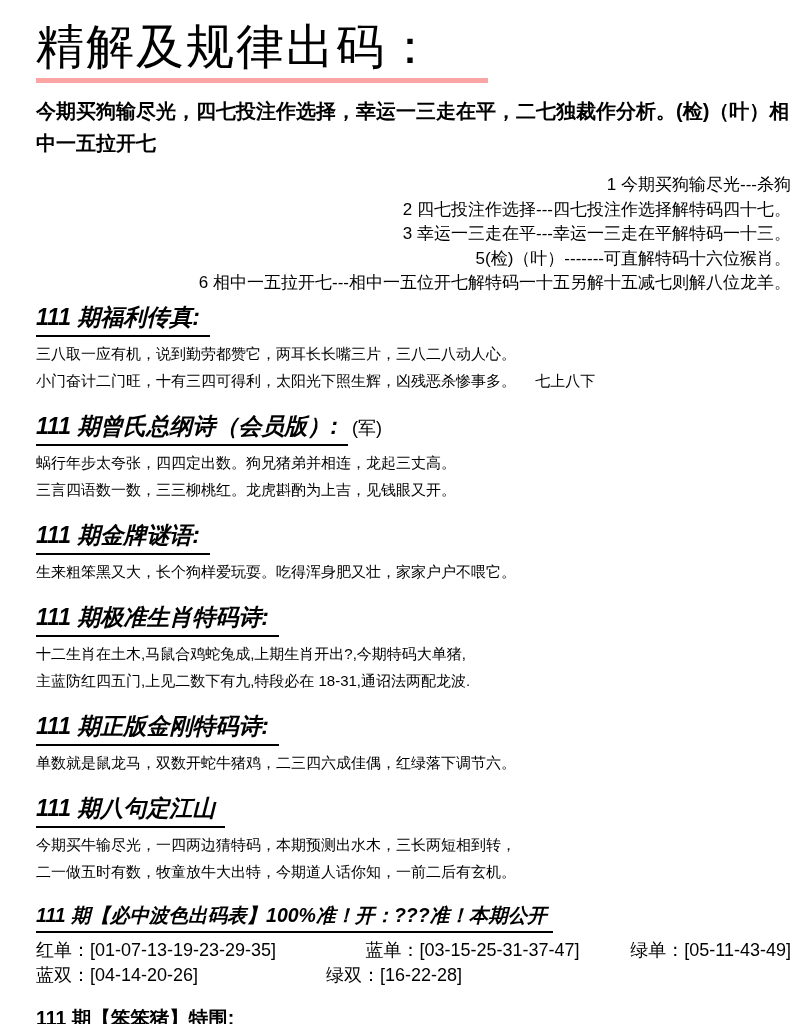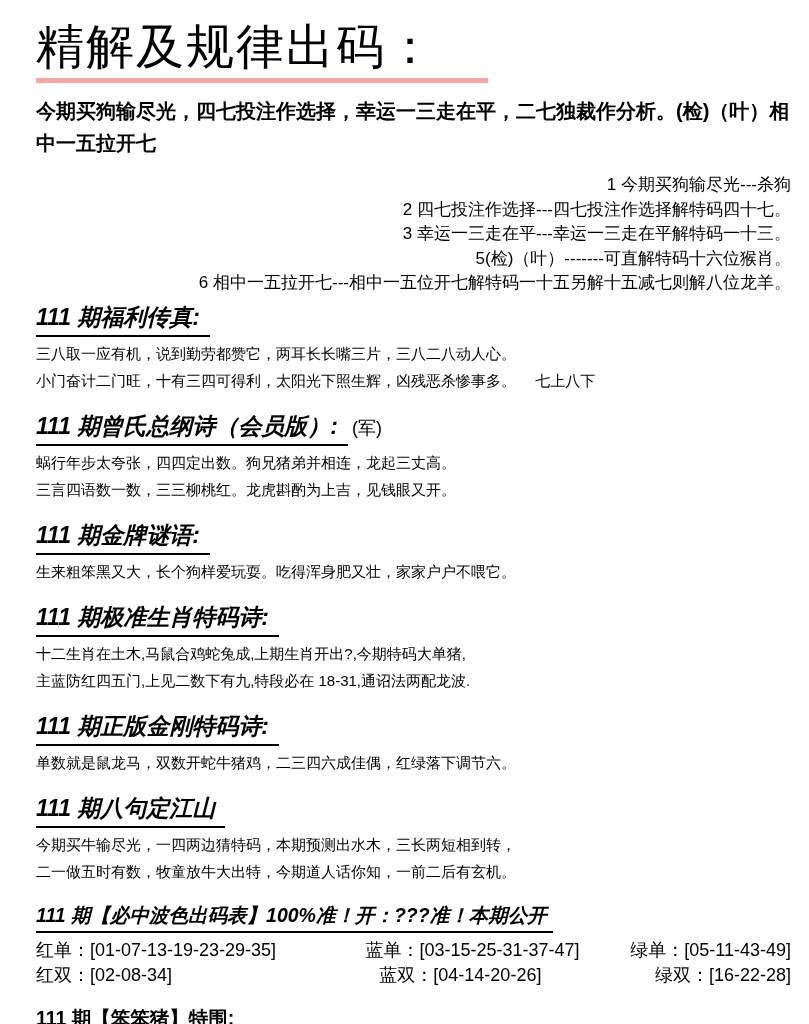--- a/index.html
+++ b/index.html
@@ -167,21 +167,20 @@
   <div class="section">
     <div>
       <span class="wave-heading">111 期【必中波色出码表】100%准！开：???准！本期公开</span>
     </div>
     <div class="wave-row">
       <span class="wave-cell-1"><span>红单：</span><span>[01-07-13-19-23-29-35]</span></span>
       <span class="wave-cell-2"><span>蓝单：</span><span>[03-15-25-31-37-47]</span></span>
       <span class="wave-cell-3"><span>绿单：</span><span>[05-11-43-49]</span></span>
     </div>
     <div class="wave-row">
-      <span class="wave-cell-1"><span>红双：</span><span>[02-08-34]</span></span>
       <span class="wave-cell-2"><span>蓝双：</span><span>[04-14-20-26]</span></span>
       <span class="wave-cell-3"><span>绿双：</span><span>[16-22-28]</span></span>
     </div>
   </div>
 
   <div class="pig-section">
     <div>
       <span class="pig-heading">111 期【笨笨猪】特围:</span>
     </div>
     <div class="pig-line">111------08.02.04.06.18.19.26.27.28.30.31.35.36.37.38.39.41.42.43.45-----马鼠蛇猴</div>

